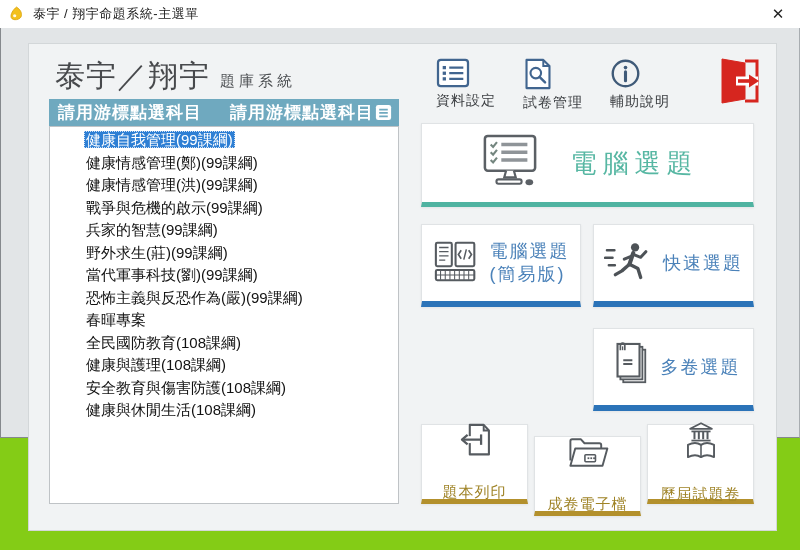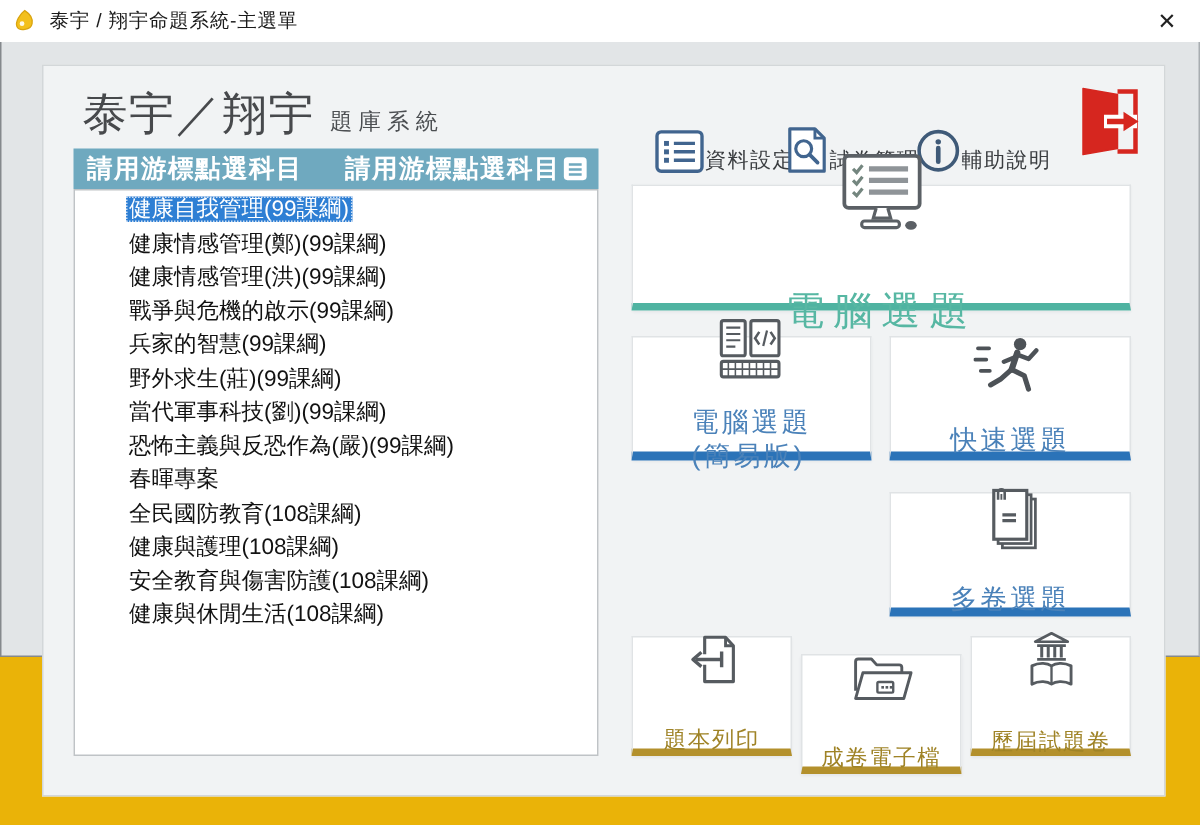--- a/index.html
+++ b/index.html
@@ -1,18 +1,18 @@
 <!DOCTYPE html>
 <html><head>
 <meta charset="utf-8">
 <style>
   * { box-sizing: border-box; margin: 0; padding: 0; }
   html,body { width:800px; height:550px; overflow:hidden;
     font-family:"Liberation Sans","DejaVu Sans",sans-serif; }
-  .window { position:relative; width:800px; height:550px; background:#eab308; }
+  .window { position:relative; width:800px; height:550px; background:#84cc16; }
 
   
   .titlebar { position:absolute; left:0; top:0; width:800px; height:28px;
     background:#ffffff; display:flex; align-items:center; padding:0 8px; }
   .app-icon { width:17px; height:17px; margin-right:8px; display:inline-flex; }
   .title { font-size:13px; color:#1b1b1b; letter-spacing:.5px; }
   .close { margin-left:auto; width:28px; text-align:center; font-size:15px; color:#222; cursor:pointer; }
 
   
   .wbody { position:absolute; left:0; top:28px; width:800px; height:410px;
@@ -35,31 +35,31 @@
   .hdr-icon { margin-left:auto; display:inline-flex; }
 
   .listbox { position:absolute; left:20px; top:82px; width:350px; height:378px;
     background:#ffffff; border:1px solid #bfc3c6; padding:2px 0 0 2px; overflow:hidden; cursor:default; }
   .list-item { height:22.5px; line-height:22.5px; font-size:15px; color:#121212; white-space:nowrap; }
   .item-text { padding:0 2px;margin-left:32px; }
   .item-text.selected { background:#2e7fd4; color:#ffffff; outline:1px dotted #cfe0f4; outline-offset:-1px; }
 
   
   .tb-item { position:absolute; top:14px; width:78px; height:58px;
-    display:flex; flex-direction:row; align-items:flex-end; justify-content:flex-start;
+    display:flex; flex-direction:column; align-items:flex-start; justify-content:flex-start;
     cursor:pointer; }
   .tb-item svg { display:block; }
   .tb-label { font-size:14px; color:#3a3d40; margin-top:4px; letter-spacing:1px; white-space:nowrap; }
   .tb-1 { left:407px; } .tb-2 { left:494px; } .tb-3 { left:581px; }
   .exit-btn { position:absolute; left:684px; top:12px; width:50px; height:50px; cursor:pointer; }
 
   
   .btn { position:absolute; background:#ffffff; border:1px solid #e0e3e5;
     box-shadow:0 1px 2px rgba(60,70,80,.08);
-    display:flex; align-items:center; justify-content:center; cursor:pointer;flex-direction:column; }
+    display:flex; align-items:center; justify-content:center; cursor:pointer; }
   .btn-big { left:392px; top:79px; width:333px; height:84px;
     border-bottom:5px solid #4fb3a1; gap:28px; }
   .btn-big .lbl { font-size:26px; color:#57b7a3; letter-spacing:6px; white-space:nowrap; }
 
   .btn-blue { border-bottom:6px solid #2b73b8; gap:10px; }
   .btn-r2l { left:392px; top:180px; width:160px; height:83px; }
   .btn-r2r { left:564px; top:180px; width:161px; height:83px; }
   .btn-r3l { left:392px; top:284px; width:160px; height:83px; }
   .btn-r3r { left:564px; top:284px; width:161px; height:83px; }
   .btn-blue .lbl { font-size:18px; color:#4b82b9; letter-spacing:2px; white-space:nowrap; }

